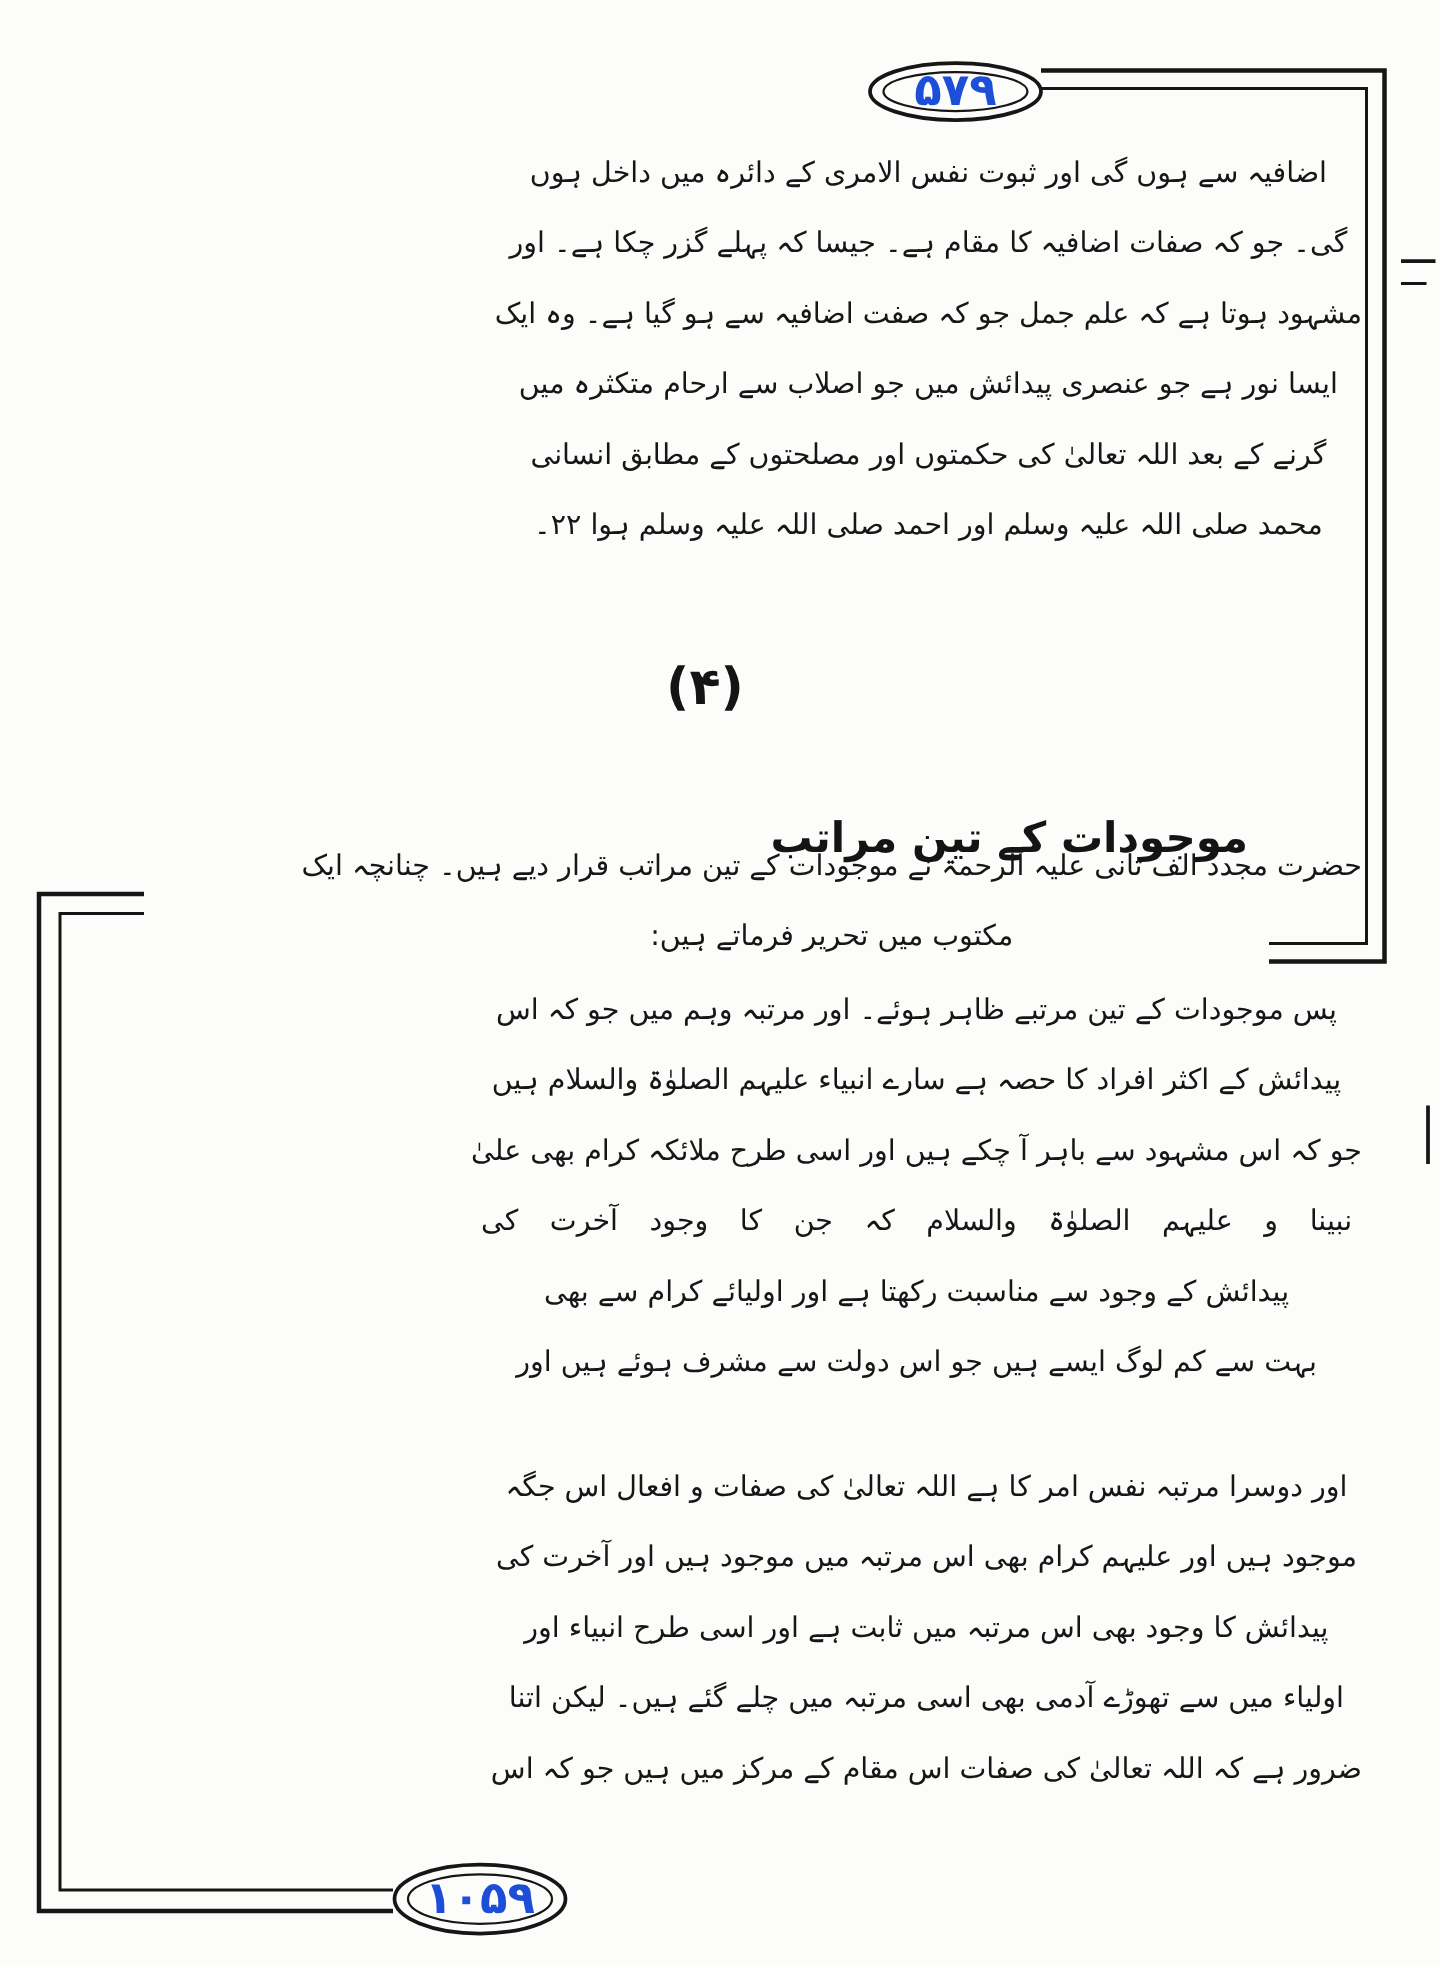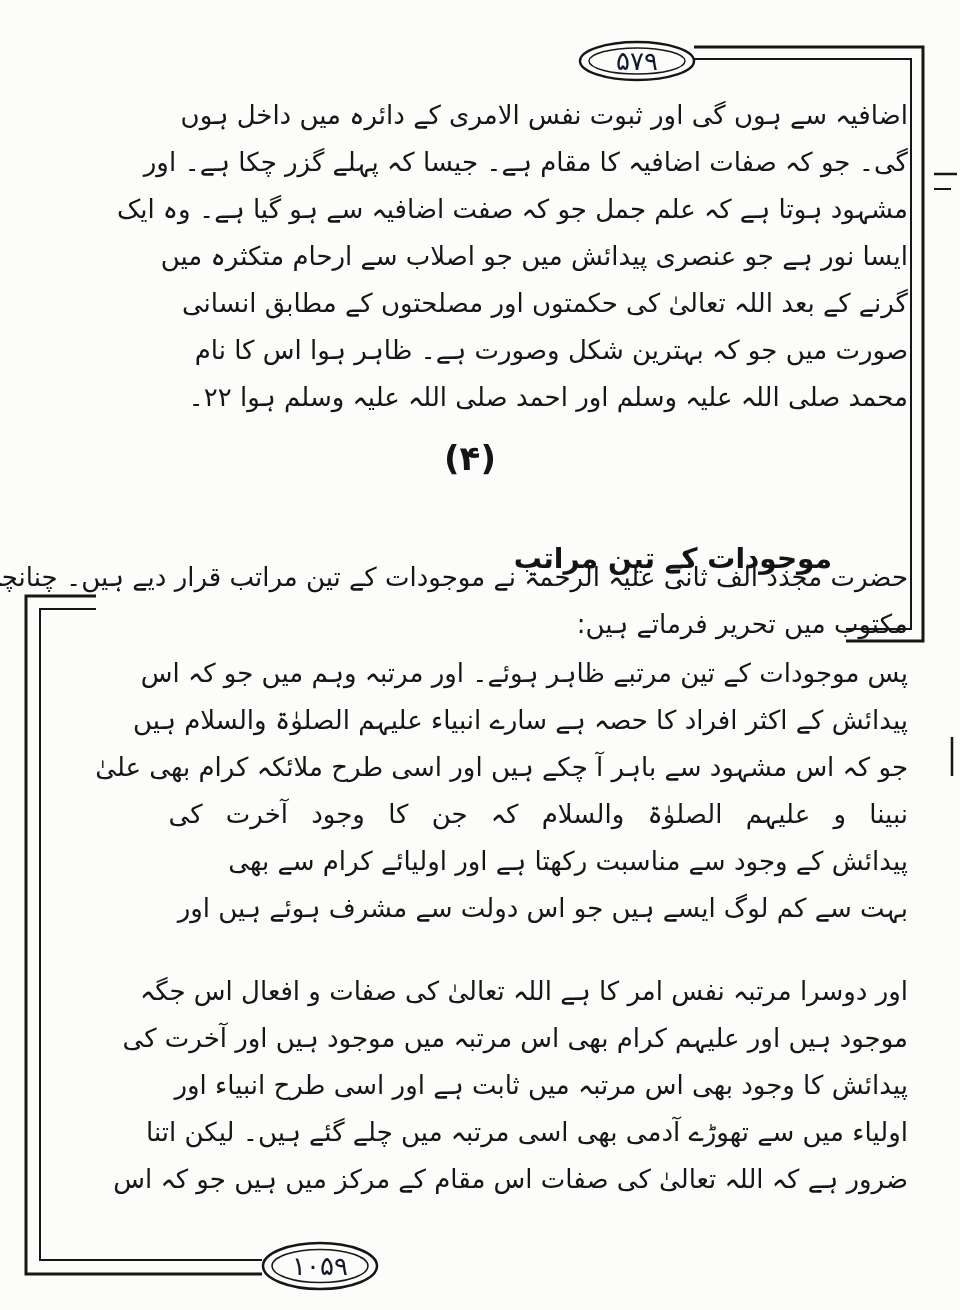--- a/index.html
+++ b/index.html
@@ -15,24 +15,24 @@
     color:#141414;
   }
   .border-overlay {
     position:absolute;
     top:0; left:0;
     width:960px; height:1310px;
     pointer-events:none;
   }
   .text-block { position:absolute; }
   .line {
-    font-size:26px;
+    font-size:19px;
     line-height:47px;
     white-space:nowrap;
-    text-align:right;
+    text-align:center;
     color:#161616;
   }
   .spread { word-spacing:15px; }
   .marker-block {
     position:absolute;
     top:438px; left:0;
     width:940px;
     text-align:center;
   }
   .marker {
@@ -42,25 +42,25 @@
   }
   .heading-block { position:absolute; top:498px; right:128px; }
   .heading {
     font-size:28px;
     font-weight:bold;
     white-space:nowrap;
     margin-top:44px;
   }
   .cartouche-num {
     position:absolute;
-    font-weight:normal;
-    font-size:26px;
+    font-weight:bold;
+    font-size:30px;
     text-align:center;
     direction:rtl;
-    color:#0f172a;
+    color:#1d4ed8;
   }
   .cartouche-top { top:44px; left:581px; width:112px; line-height:34px; }
   .cartouche-bottom { top:1248px; left:264px; width:112px; line-height:36px; }
 </style>
 </head>
 <body>
 
 <div class="page">
 
   <svg class="border-overlay" width="960" height="1310" viewBox="0 0 960 1310" aria-hidden="true">
@@ -85,21 +85,20 @@
   </svg>
 
   <div class="cartouche-num cartouche-top">۵۷۹</div>
 
   <div class="text-block" style="top:92px; right:52px;">
     <div class="line">اضافیہ سے ہوں گی اور ثبوت نفس الامری کے دائرہ میں داخل ہوں</div>
     <div class="line">گی۔ جو کہ صفات اضافیہ کا مقام ہے۔ جیسا کہ پہلے گزر چکا ہے۔ اور</div>
     <div class="line">مشہود ہوتا ہے کہ علم جمل جو کہ صفت اضافیہ سے ہو گیا ہے۔ وہ ایک</div>
     <div class="line">ایسا نور ہے جو عنصری پیدائش میں جو اصلاب سے ارحام متکثرہ میں</div>
     <div class="line">گرنے کے بعد اللہ تعالیٰ کی حکمتوں اور مصلحتوں کے مطابق انسانی</div>
-    <div class="line">صورت میں جو کہ بہترین شکل وصورت ہے۔ ظاہر ہوا اس کا نام</div>
     <div class="line">محمد صلی اللہ علیہ وسلم اور احمد صلی اللہ علیہ وسلم ہوا ۲۲۔</div>
   </div>
 
   <div class="marker-block">
     <span class="marker">(۴)</span>
   </div>
 
   <div class="heading-block">
     <div class="heading">موجودات کے تین مراتب</div>
   </div>

